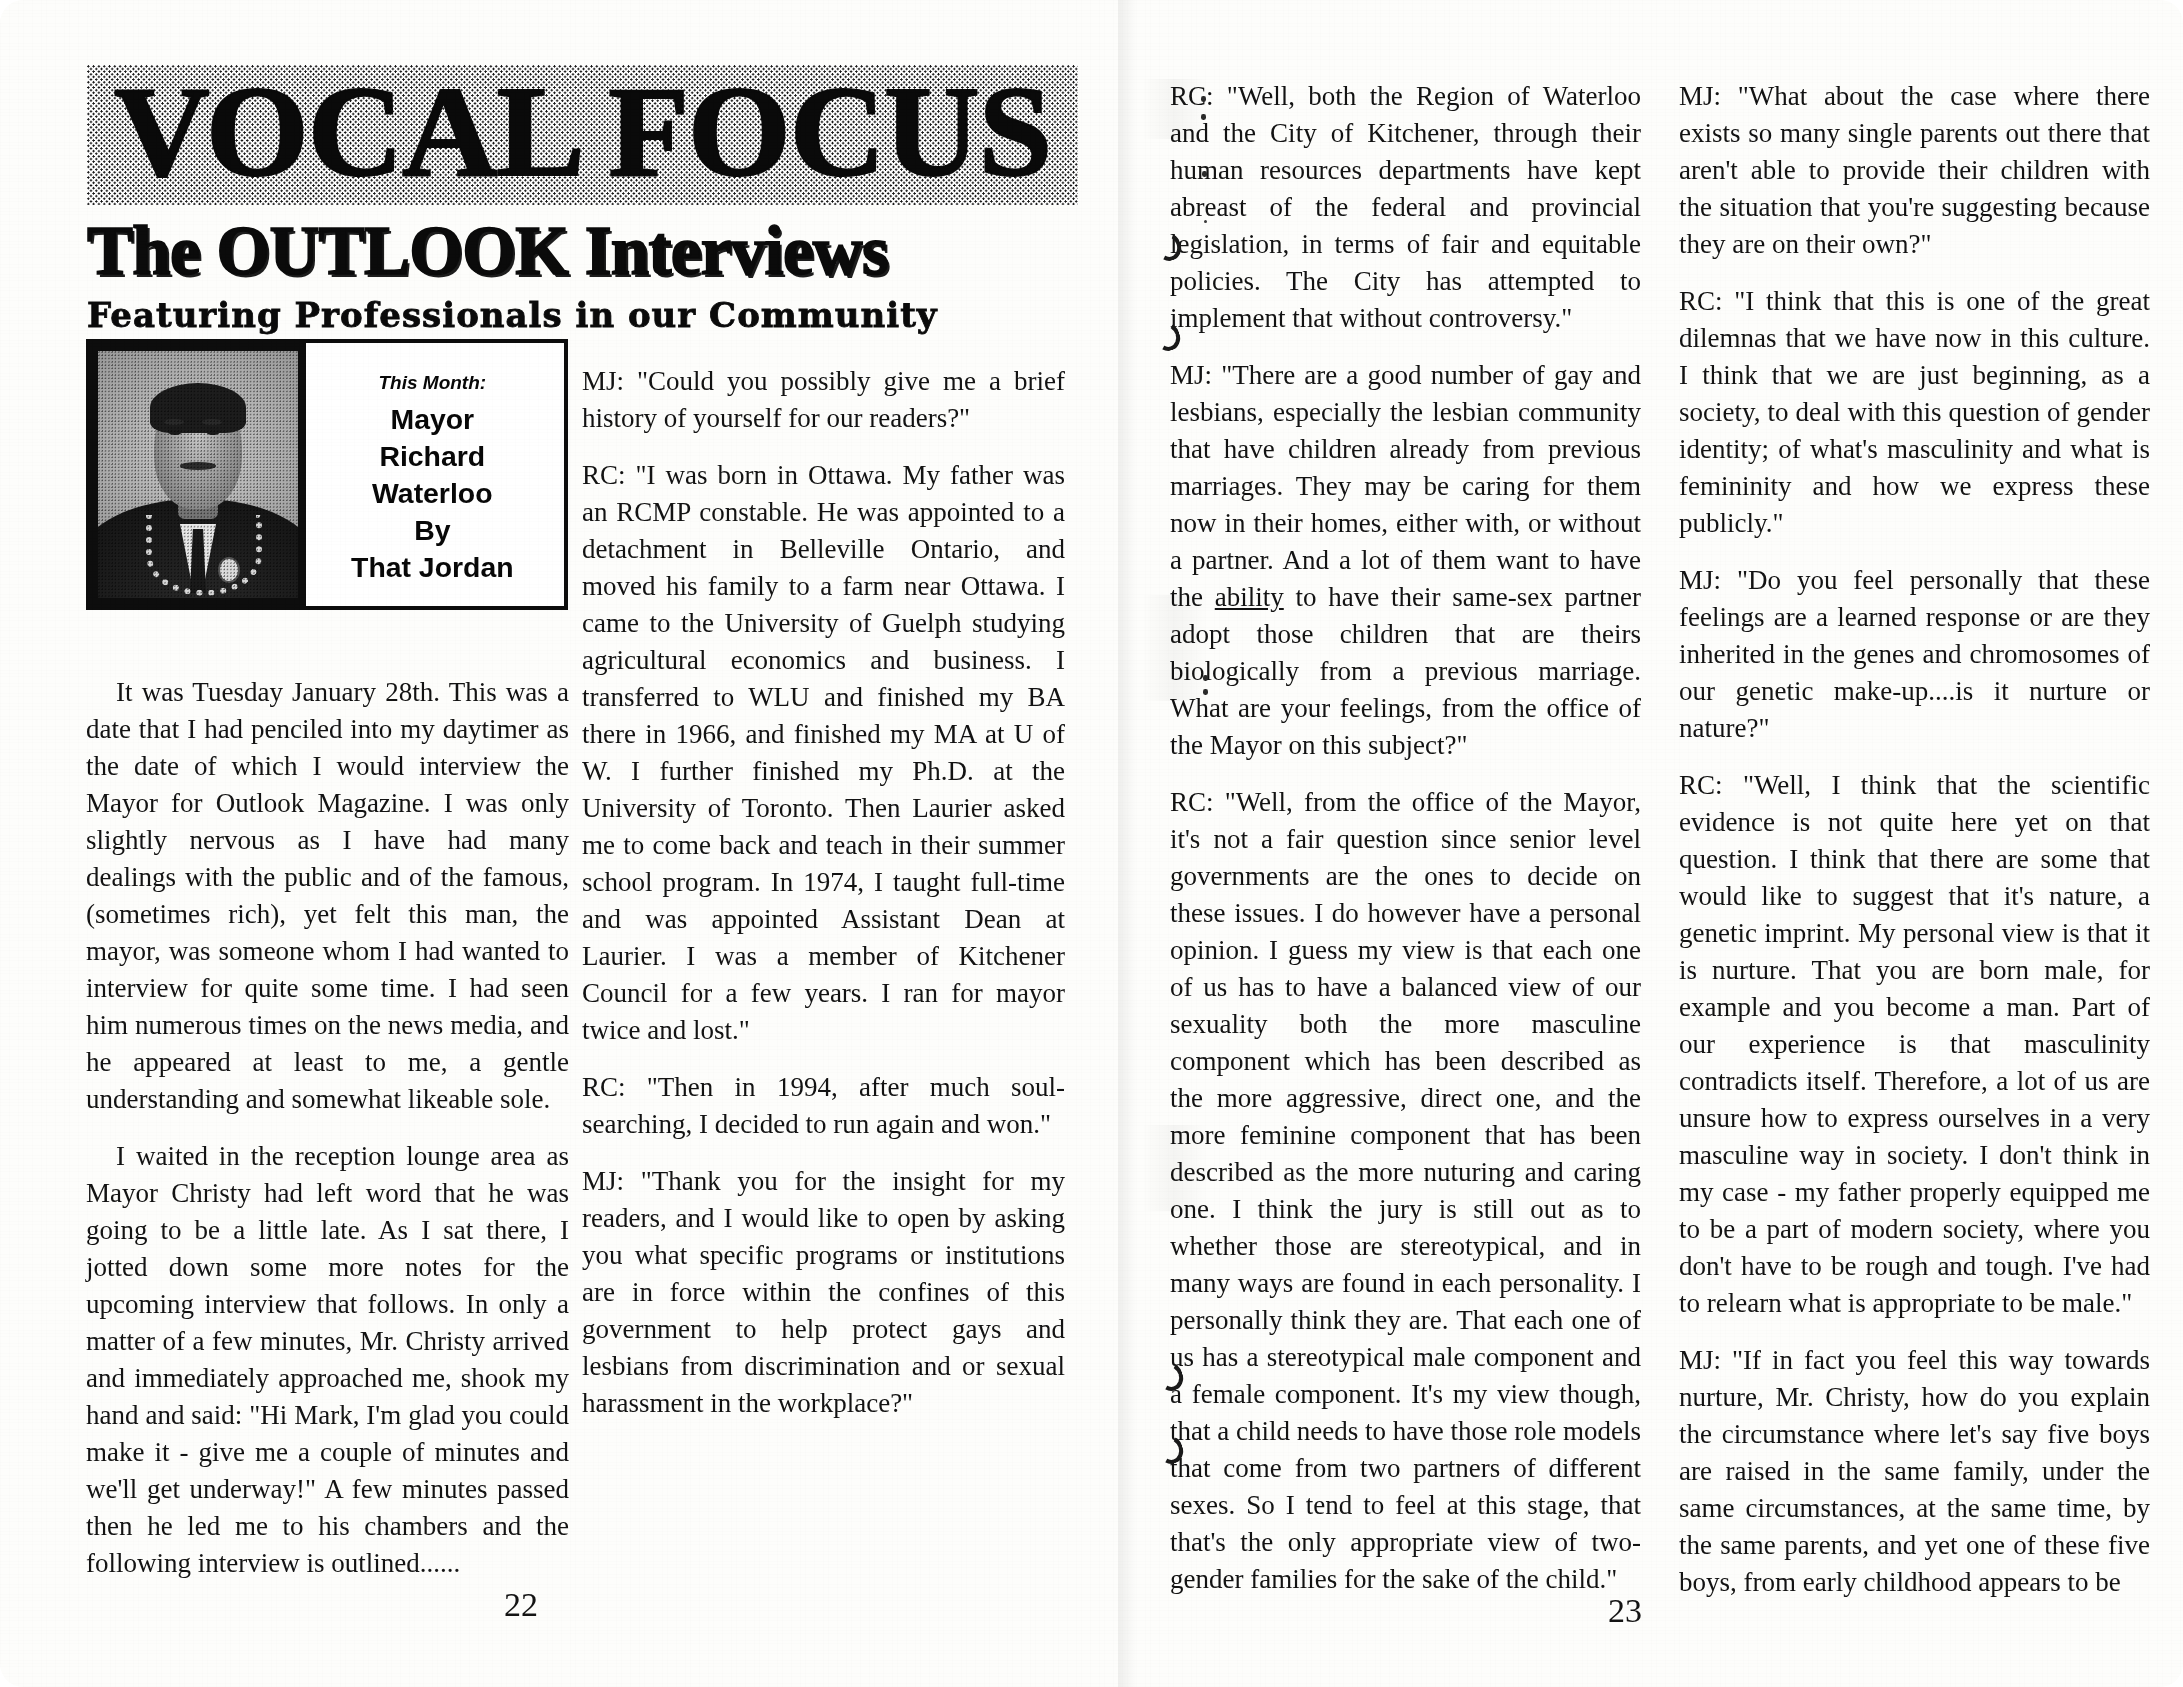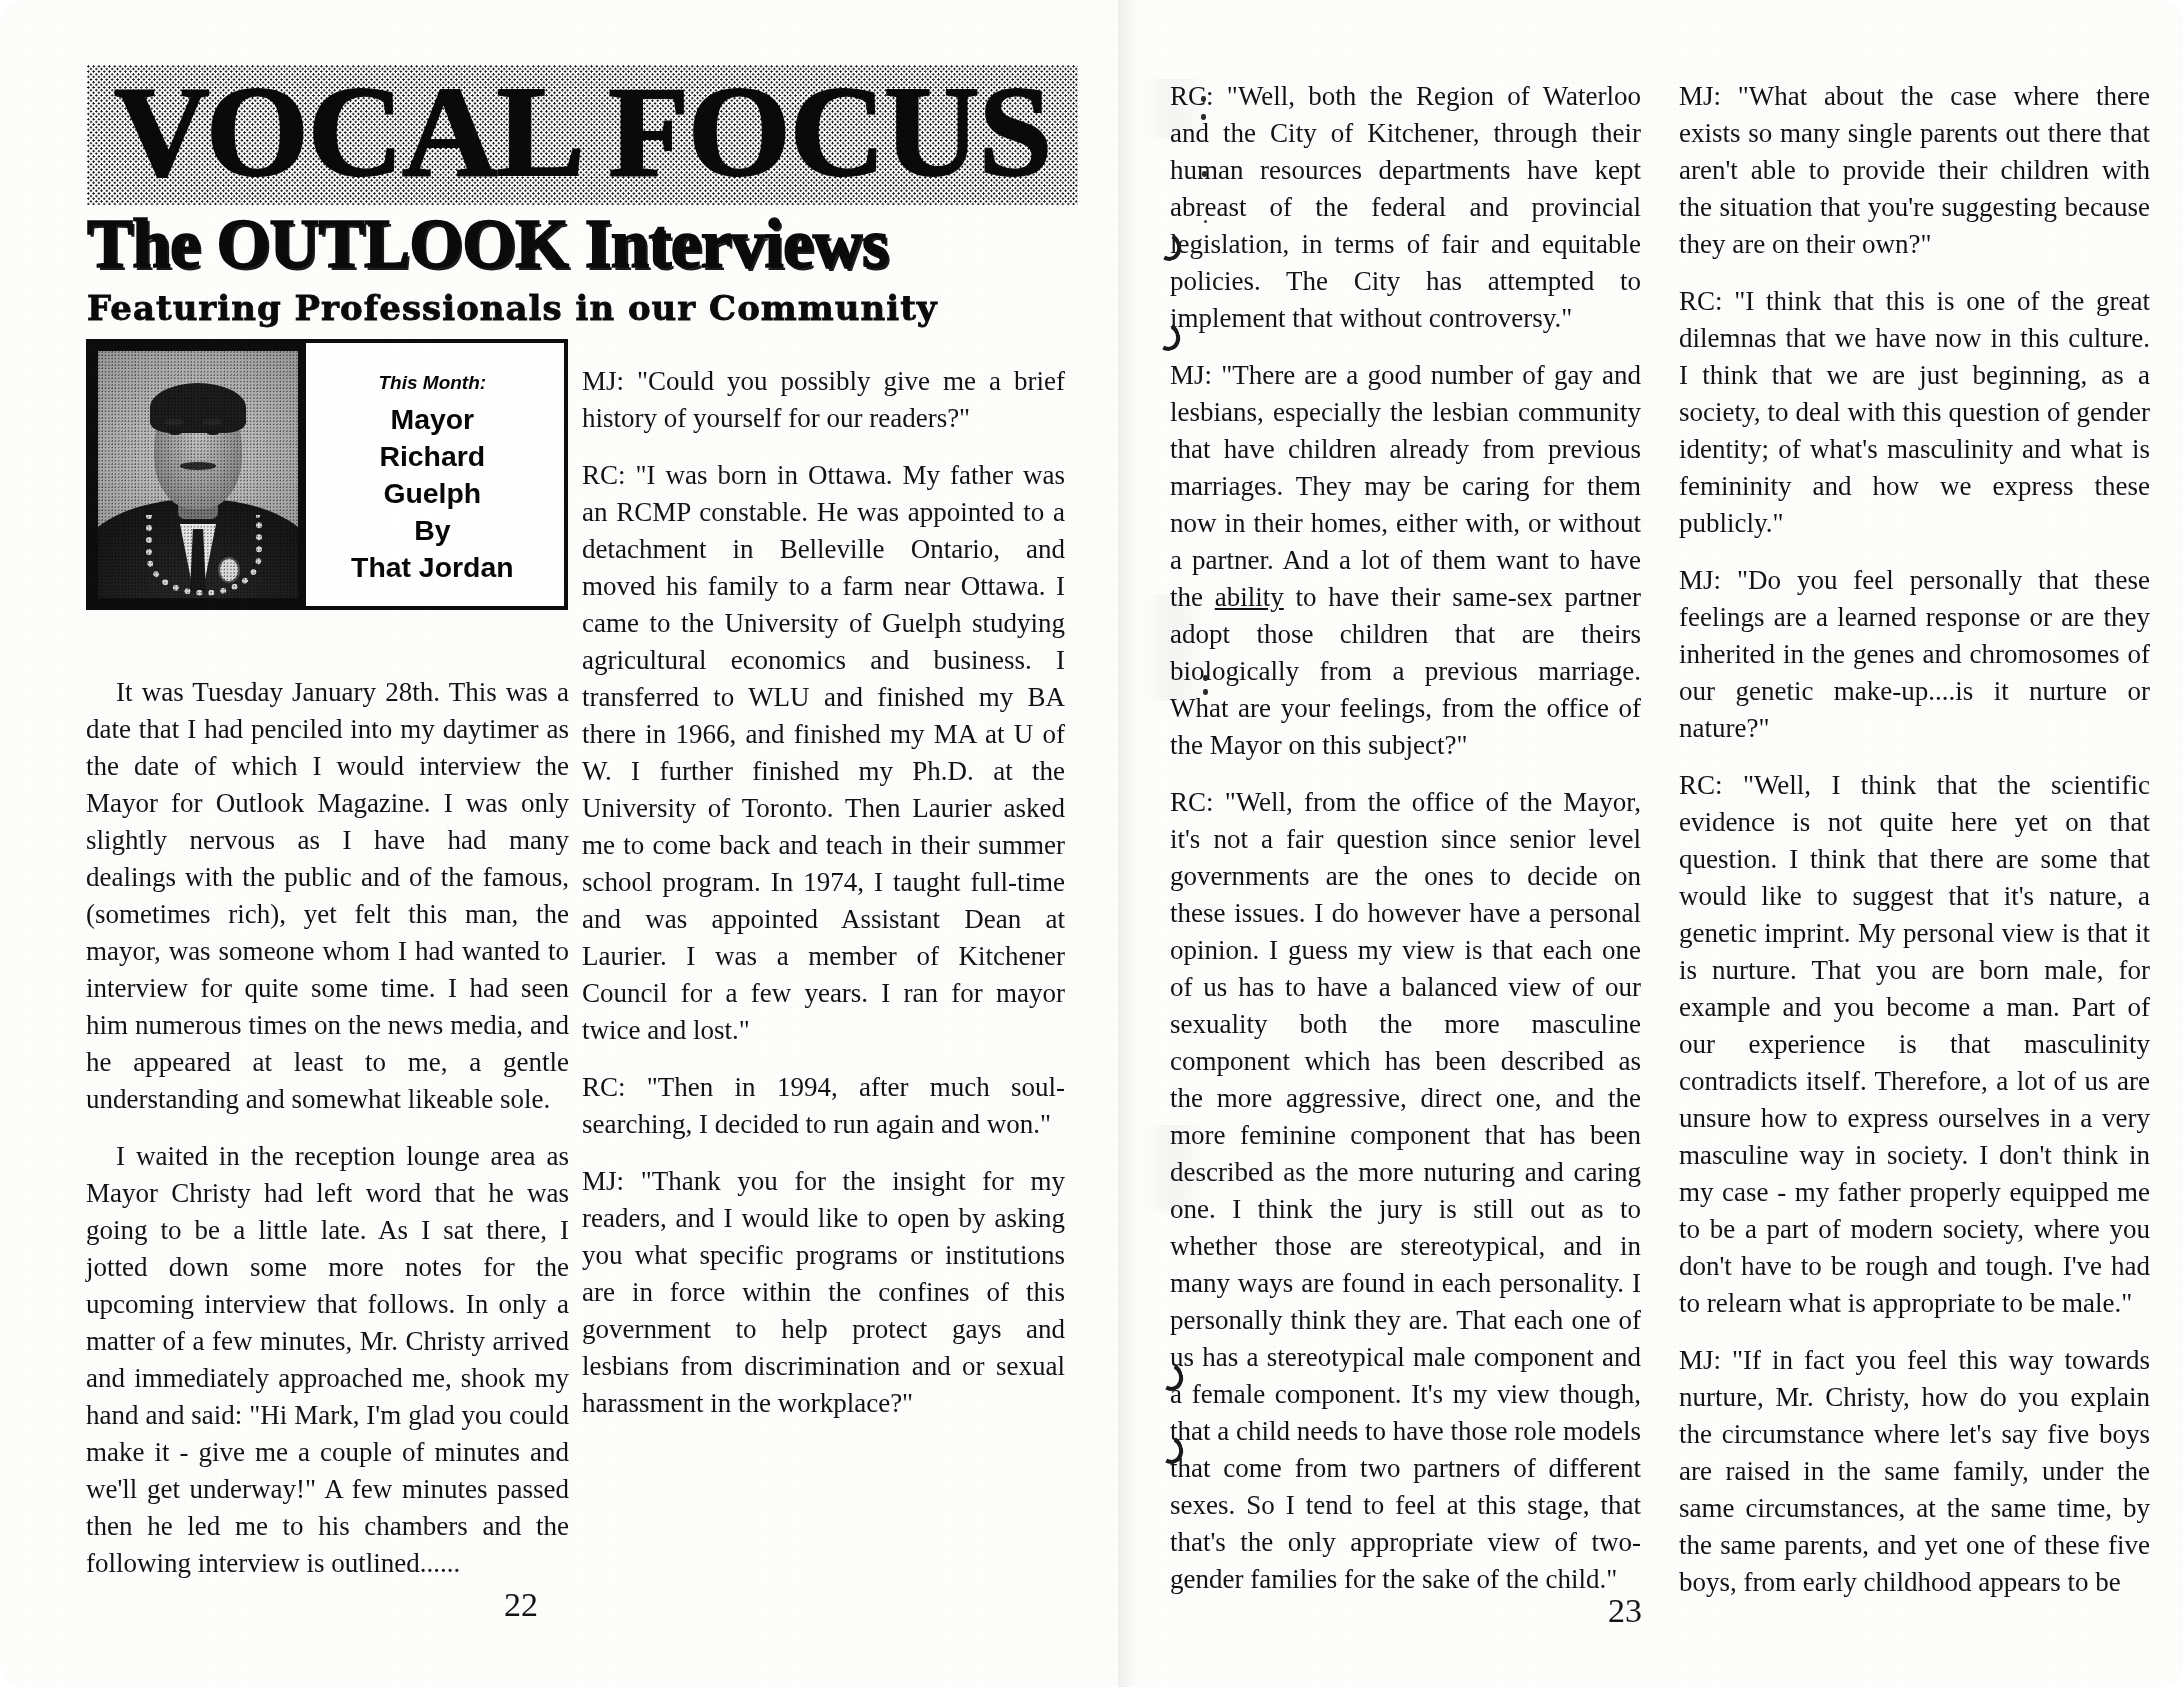--- a/index.html
+++ b/index.html
@@ -54,21 +54,21 @@
     font-family:"Liberation Serif",serif;
     font-weight:bold;font-size:130px;line-height:147px;
     letter-spacing:-1.3px;
     text-align:center;
     color:#0a0a0a;
     transform:scaleX(1.02);
     white-space:nowrap;
     -webkit-text-stroke:2px #0a0a0a;
   }
   .outlook-line{
-    position:relative;margin-top:5px;height:74px;width:991px;
+    position:relative;margin-top:12px;height:74px;width:991px;
   }
   .outlook-line .otxt{
     position:absolute;left:0;top:-2.6px;
     font-family:"Liberation Serif",serif;
     font-weight:bold;font-size:69px;line-height:74px;
     letter-spacing:-0.7px;white-space:nowrap;
     color:#0b0b0b;
     -webkit-text-stroke:1.7px #0b0b0b;
     text-shadow:2.6px 2.6px 0 rgba(10,10,10,.92);
   }
@@ -208,21 +208,21 @@
       <div class="shirt"></div>
       <div class="tie"></div>
       <div class="chain"></div>
       <div class="medal"></div>
       <div class="halftone"></div>
     </div>
     <div class="thismonth">
       <div class="lead">This Month:</div>
       <div>Mayor</div>
       <div>Richard</div>
-      <div>Guelph</div>
+      <div>Waterloo</div>
       <div>By</div>
       <div>That Jordan</div>
     </div>
   </div>
 
   <div class="col" id="col1">
     <p class="ind">It was Tuesday January 28th.  This was a date that I had penciled into my daytimer as the date of which I would interview the Mayor for Outlook Magazine.  I was only slightly nervous as I have had many dealings with the public and of the famous, (sometimes rich), yet felt this man, the mayor, was someone whom I had wanted to interview for quite some time.  I had seen him numerous times on the news media, and he appeared at least to me, a gentle understanding and somewhat likeable sole.</p>
     <p class="ind">I waited in the reception lounge area as Mayor Christy had left word that he was going to be a little late.  As I sat there, I jotted down some more notes for the upcoming interview that follows.  In only a matter of a few minutes, Mr. Christy arrived and immediately approached me, shook my hand and said: "Hi Mark, I'm glad you could make it - give me a couple of minutes and we'll get underway!"  A few minutes passed  then he led me to his chambers and the following interview is outlined......</p>
   </div>
 

